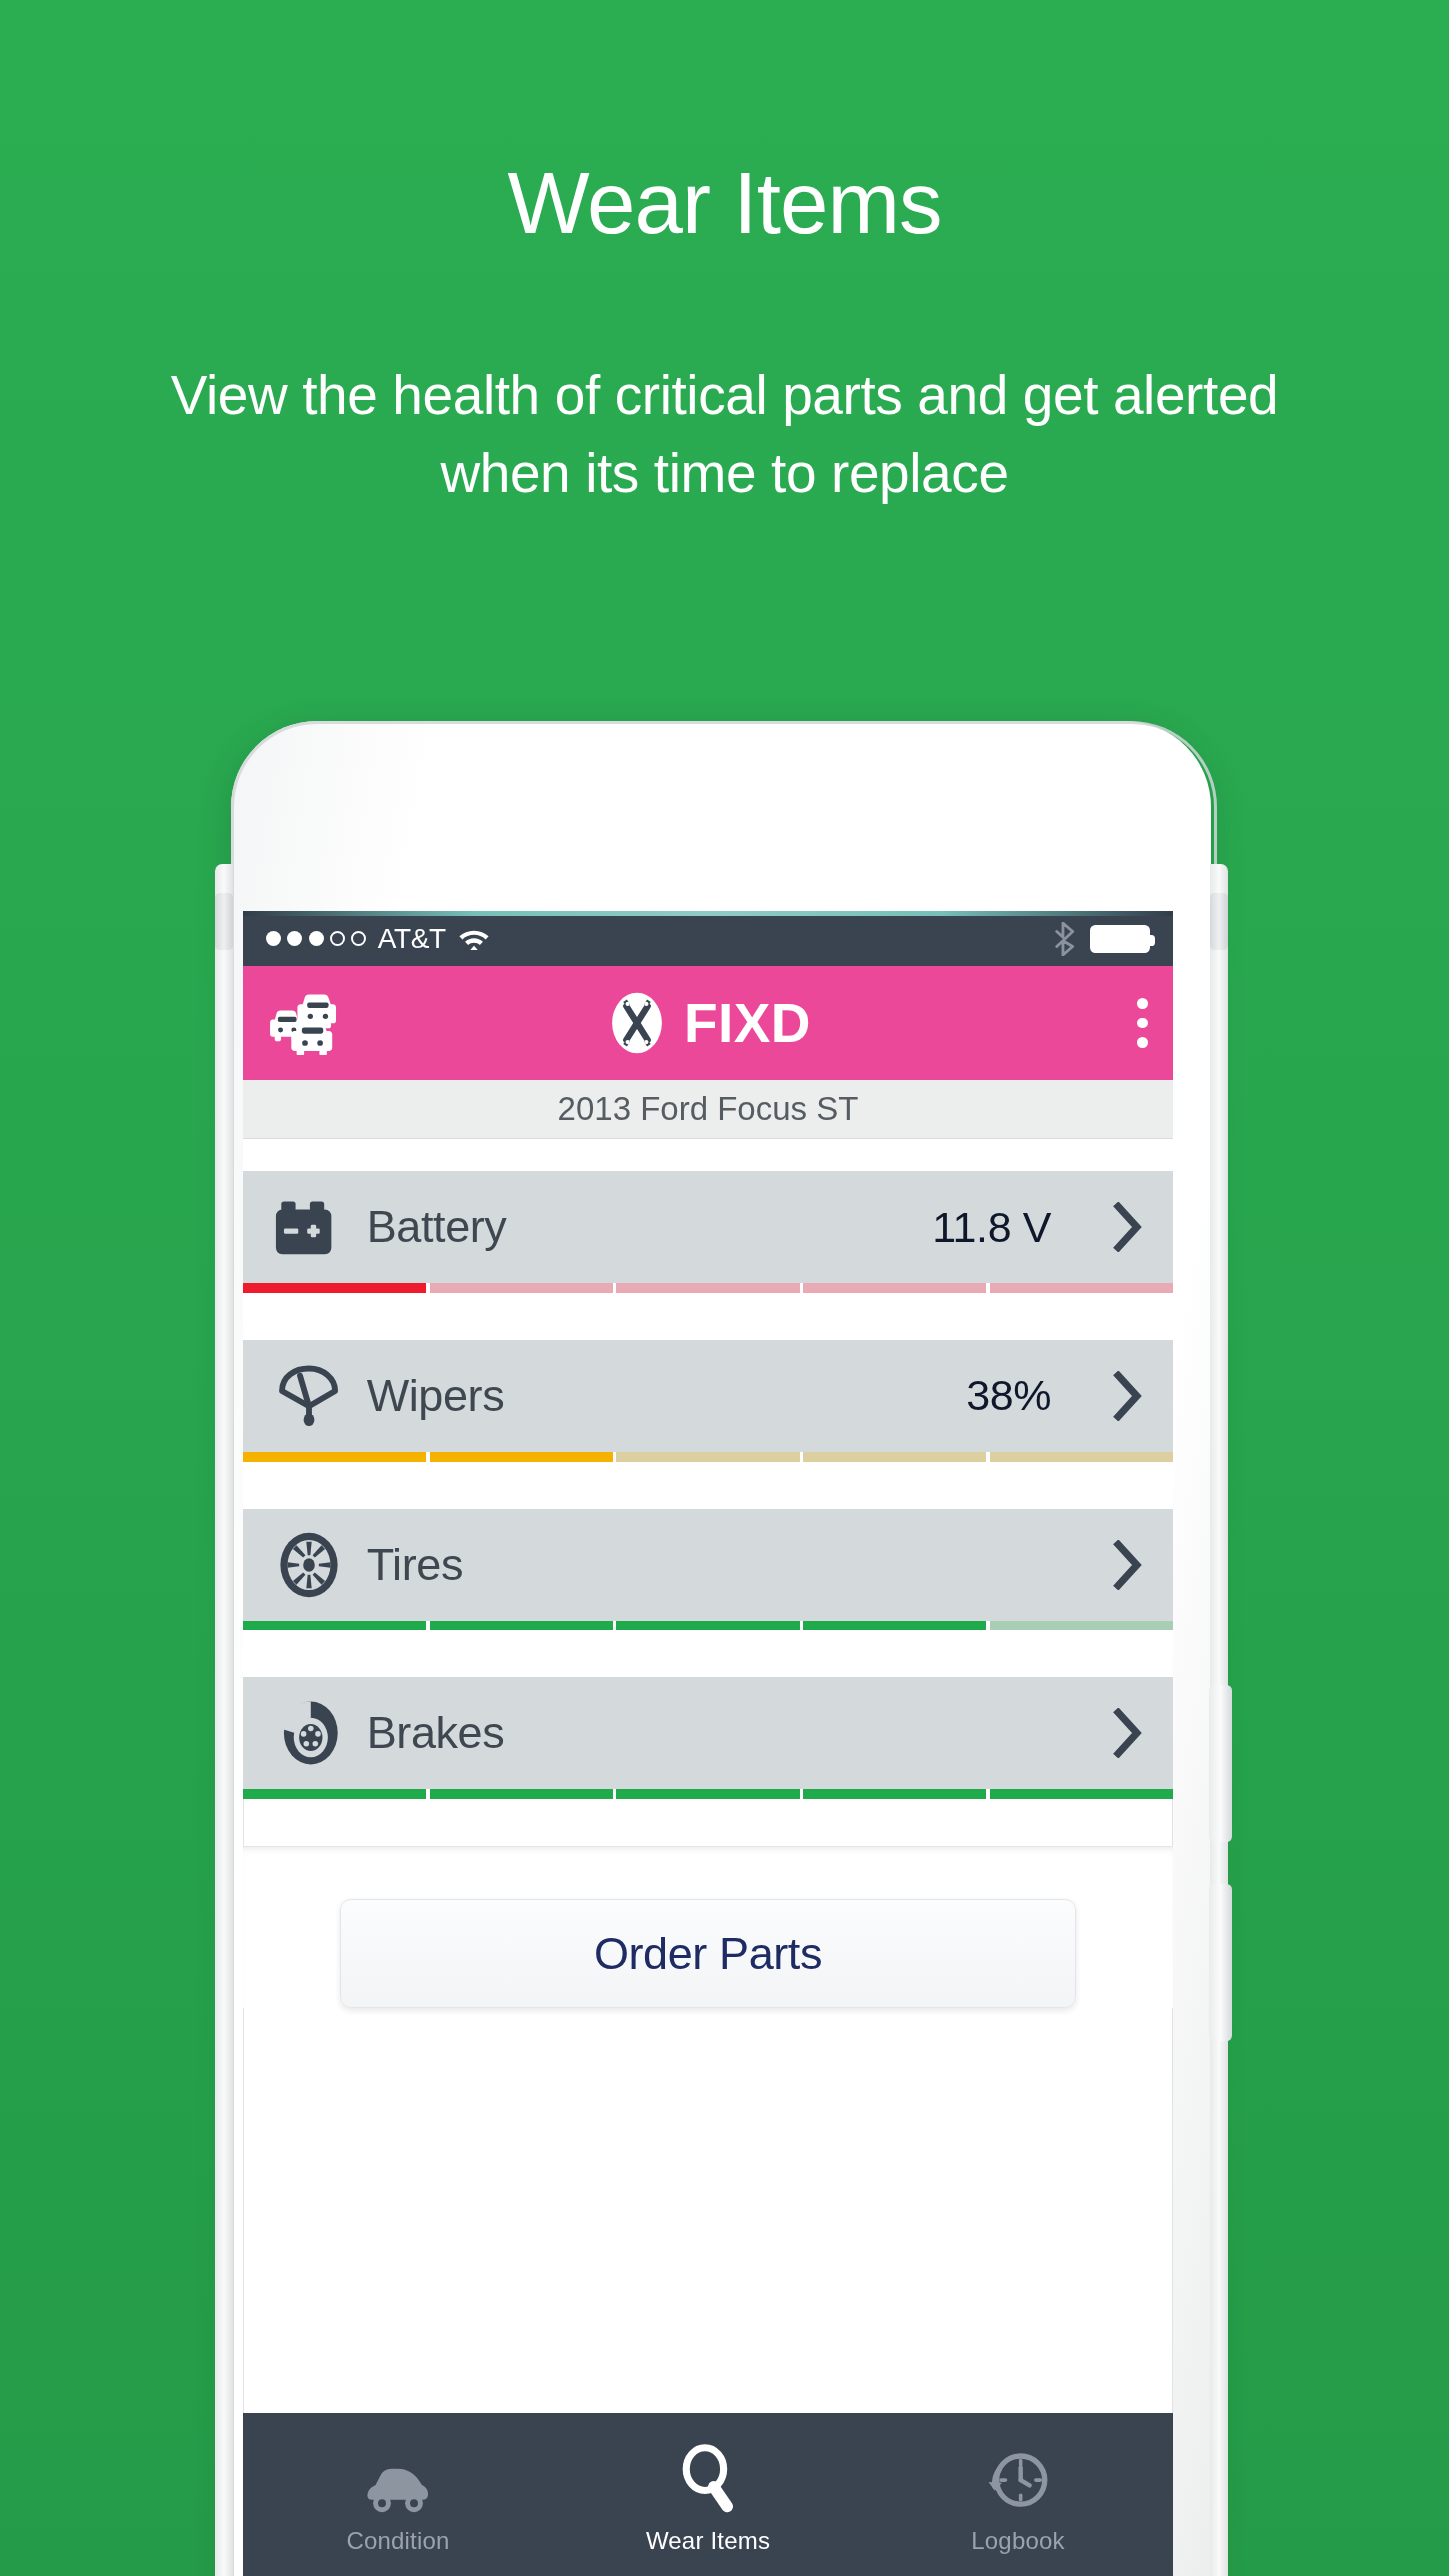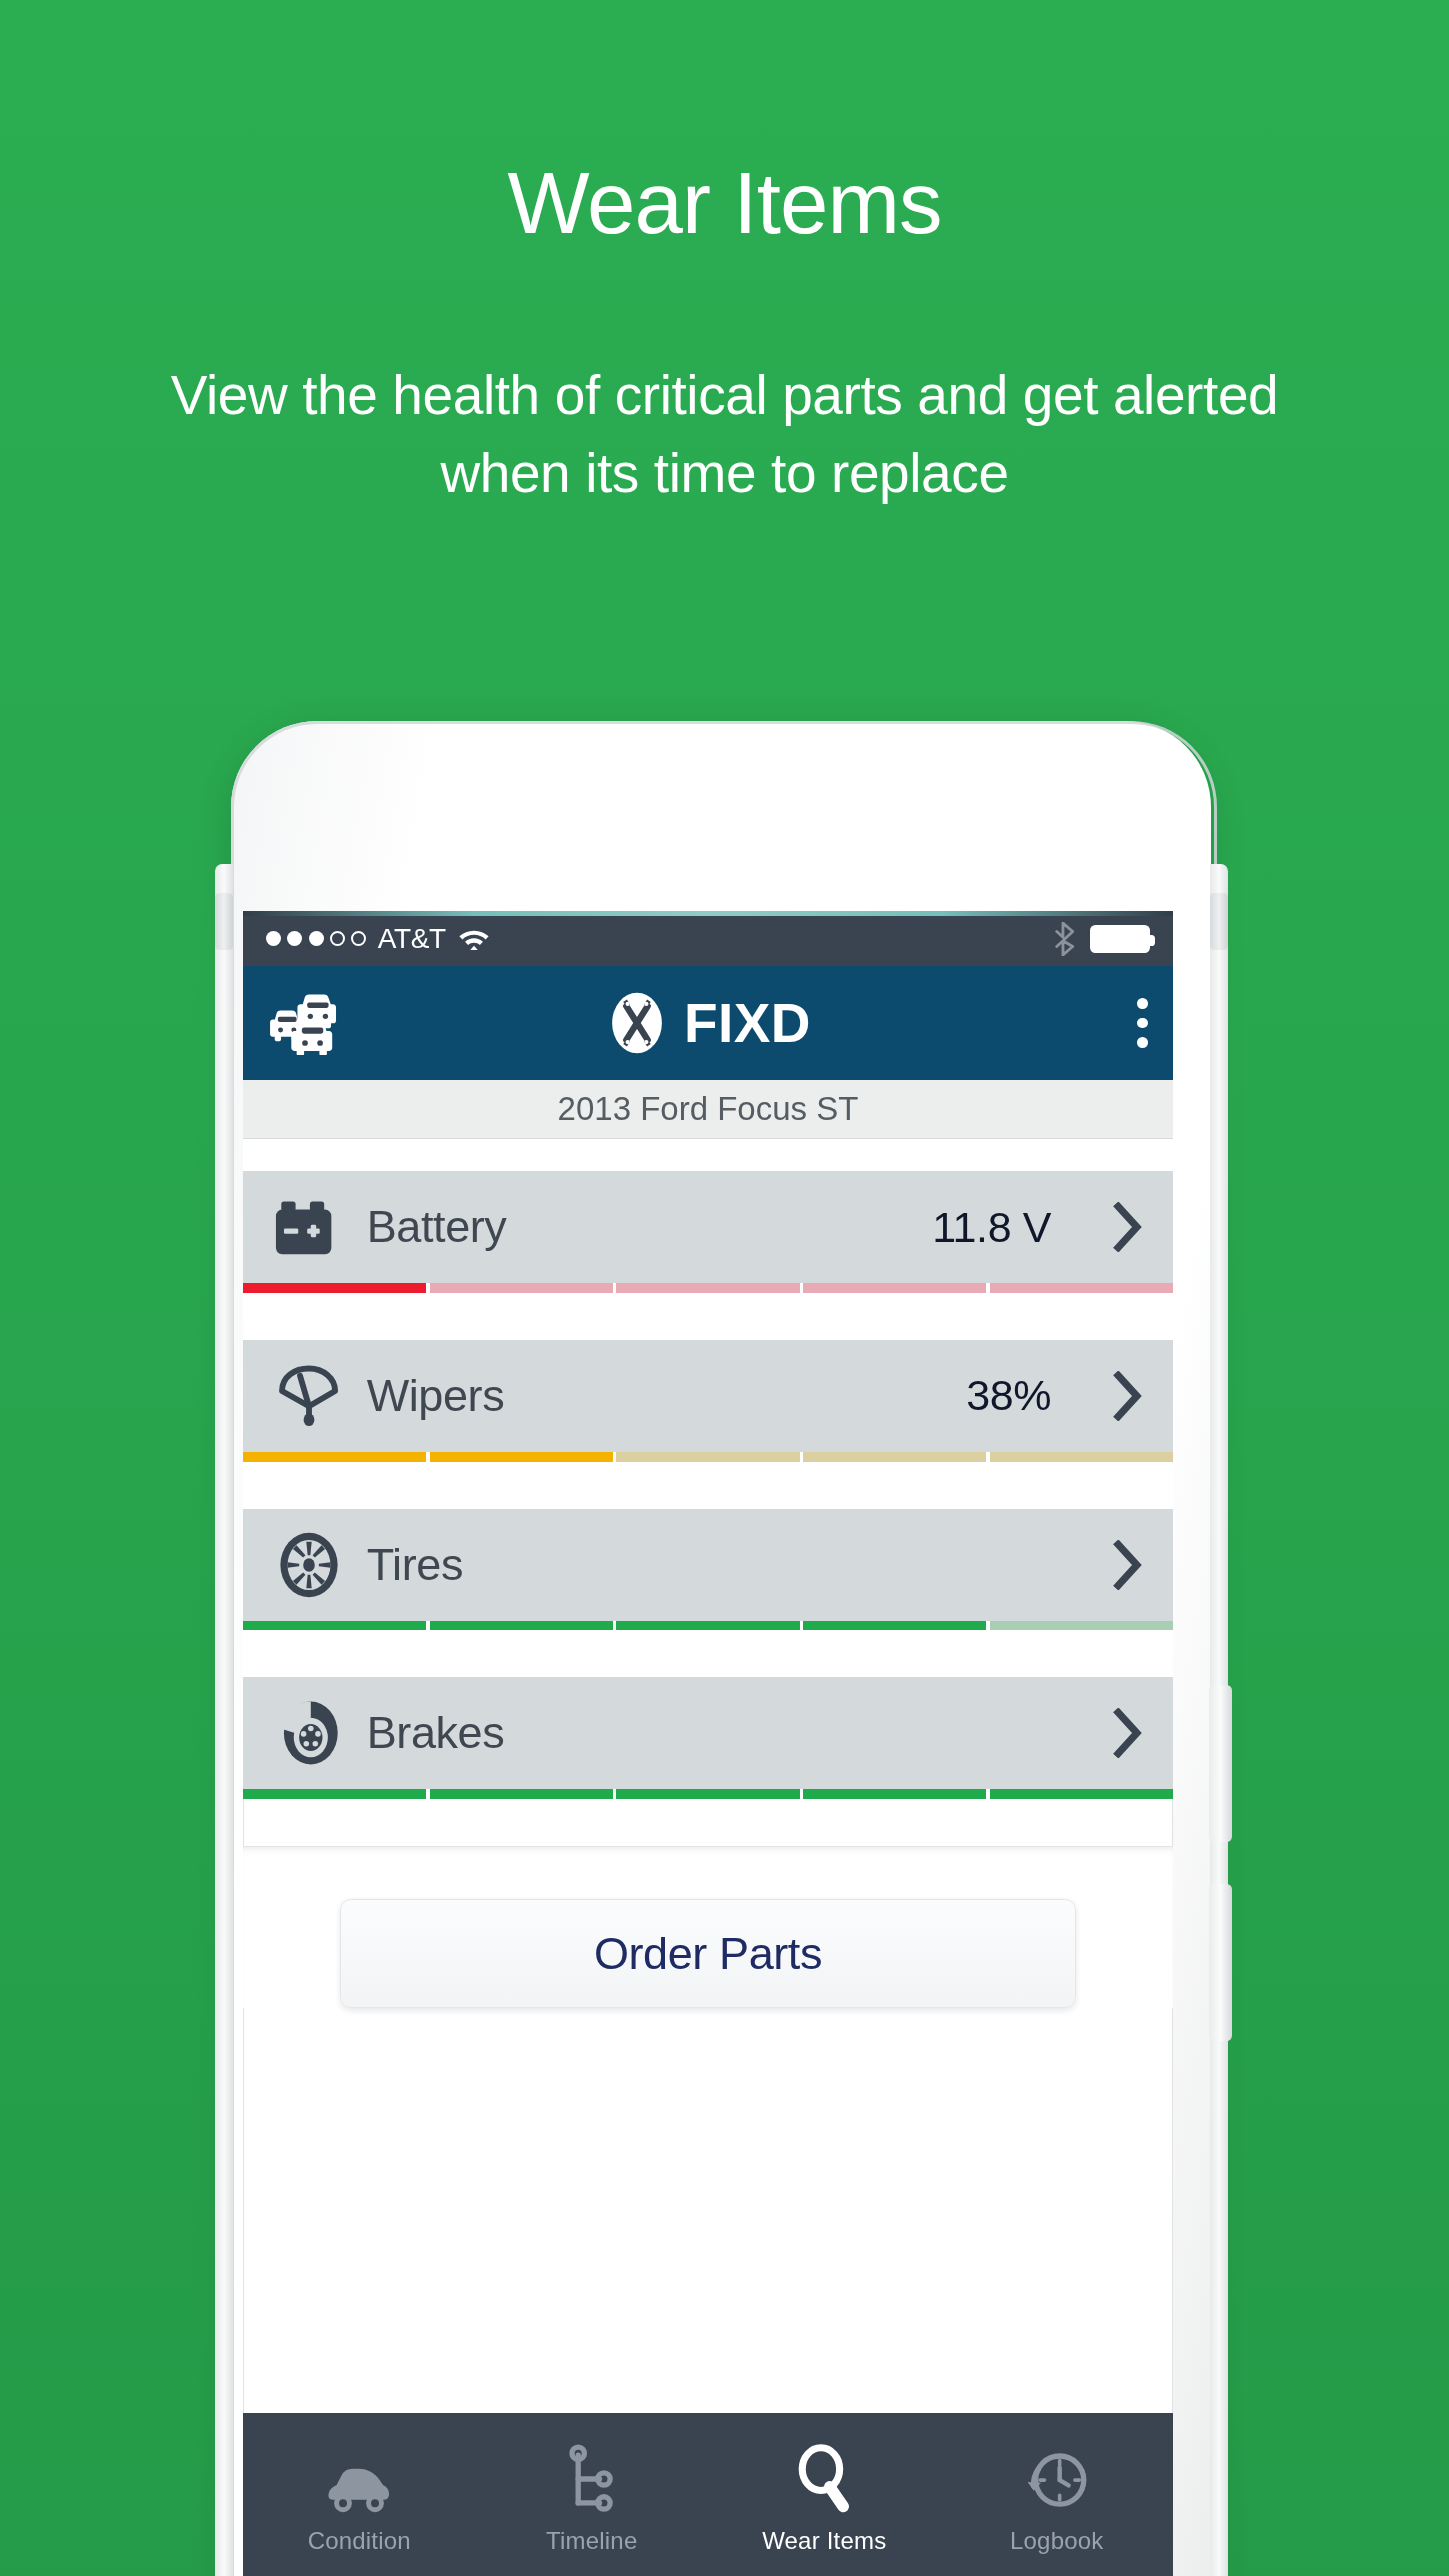--- a/index.html
+++ b/index.html
@@ -147,21 +147,21 @@
     background:#ffffff; position:relative;
   }
   .batt::after{
     content:""; position:absolute; right:-7.2px; top:8px;
     width:5.4px; height:11.6px; border-radius:0 3.6px 3.6px 0; background:#ffffff;
   }
 
   
   .appbar {
     height:114px;
-    background:#0c4a6e;
+    background:#ec4899;
     display:flex; align-items:center;
     padding:0 25px;
     position:relative;
   }
   .garage-icon { width:82px; height:64px; flex:0 0 auto; }
   .brand {
     position:absolute; left:0; right:0;
     display:flex; align-items:center; justify-content:center; gap:15px;
     pointer-events:none;
   }
@@ -501,37 +501,20 @@
             <path d="M6 38c-2.8 0-4.6-2.2-4.4-5 .4-5.4 3.6-9.4 9-11.4l6-11.6C18.6 6.2 23 3 29 3h7c10 0 18.5 5.4 23.6 13.2l3.4 5.2c4.2 1.8 6.6 5.2 6.8 9.6.2 4-1.8 7-5.6 7z" fill="#8d95a1"></path>
             <circle cx="18" cy="42" r="10" fill="#8d95a1"></circle>
             <circle cx="54" cy="42" r="10" fill="#8d95a1"></circle>
             <circle cx="18" cy="42" r="4.5" fill="#3a4451"></circle>
             <circle cx="54" cy="42" r="4.5" fill="#3a4451"></circle>
           </svg>
         </div>
         <span class="tab-label">Condition</span>
       </div>
 
-      <div class="tab">
-        <div class="tab-icon">
-          <svg width="55" height="70" viewBox="0 0 62 78">
-            <g fill="none" stroke="#8d95a1" stroke-width="6" stroke-linecap="round">
-              <path d="M16 12 L16 66"></path>
-              <path d="M16 39 L40 39"></path>
-              <path d="M16 66 L40 66"></path>
-            </g>
-            <g fill="none" stroke="#8d95a1" stroke-width="6">
-              <circle cx="16" cy="10" r="7"></circle>
-              <circle cx="45" cy="39" r="7"></circle>
-              <circle cx="45" cy="66" r="7"></circle>
-            </g>
-          </svg>
-        </div>
-        <span class="tab-label">Timeline</span>
-      </div>
 
       <div class="tab active">
         <div class="tab-icon">
           <svg width="57" height="72" viewBox="0 0 64 80">
             <ellipse cx="28" cy="30" rx="21" ry="24" fill="none" stroke="#ffffff" stroke-width="8"></ellipse>
             <path d="M38 50 L53 72" stroke="#ffffff" stroke-width="13" stroke-linecap="round"></path>
           </svg>
         </div>
         <span class="tab-label">Wear Items</span>
       </div>

